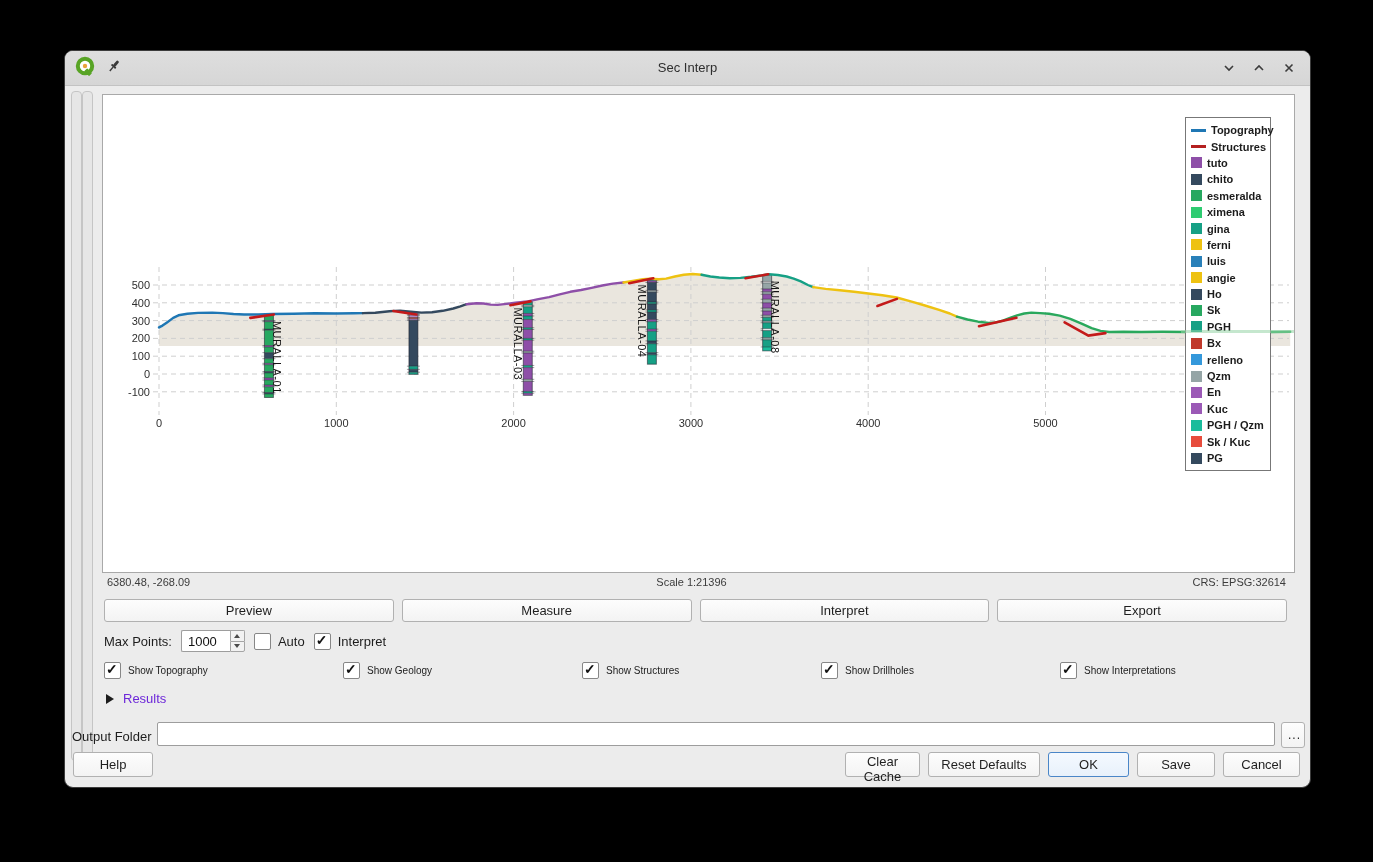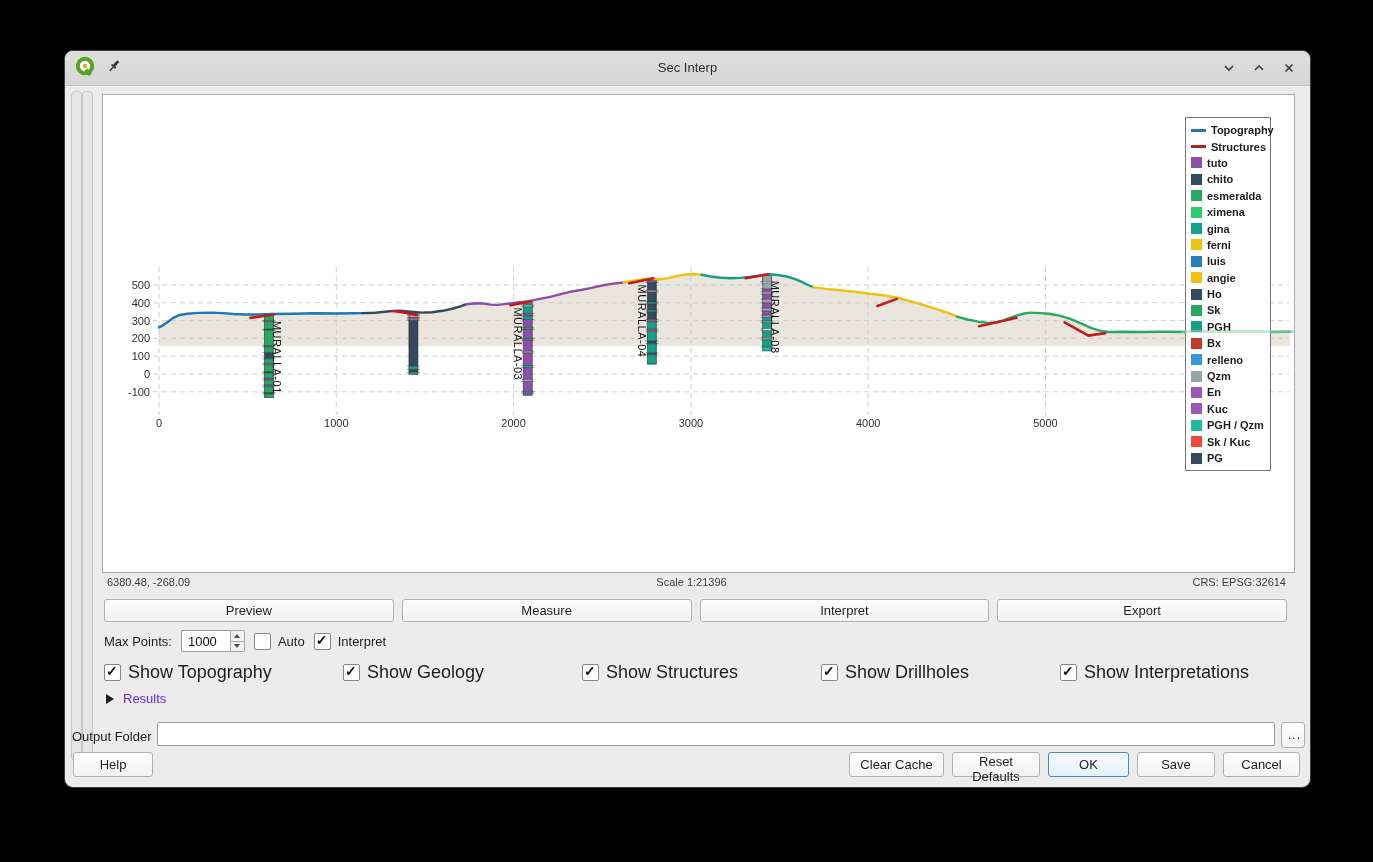--- a/index.html
+++ b/index.html
@@ -43,35 +43,35 @@
   .spin .btns{display:flex;flex-direction:column;width:15px;}
   .spin .sb{flex:1;border:1px solid #a5a5a5;background:#f2f2f2;display:flex;align-items:center;justify-content:center;cursor:pointer;}
   .spin .sb.up{border-bottom-width:0;border-radius:0 2px 0 0;}
   .spin .sb.dn{border-radius:0 0 2px 0;}
   .tri-up{width:0;height:0;border-left:3.5px solid transparent;border-right:3.5px solid transparent;border-bottom:4.5px solid #4a4a4a;}
   .tri-dn{width:0;height:0;border-left:3.5px solid transparent;border-right:3.5px solid transparent;border-top:4.5px solid #4a4a4a;}
   
   .cbwrap{display:flex;align-items:center;gap:7px;cursor:pointer;}
   .cb{position:relative;width:15px;height:15px;background:#fff;border:1px solid #878787;border-radius:2px;flex:none;}
   .cb.checked::after{content:"\2713";position:absolute;left:1px;top:-2px;font-size:14px;font-weight:bold;color:#121212;}
-  .showrow{position:absolute;left:39px;top:611px;width:1183px;height:20px;font-size:18px;color:#1d1d1d;}
+  .showrow{position:absolute;left:39px;top:611px;width:1183px;height:20px;font-size:10px;color:#1d1d1d;}
   .showrow .cbwrap{position:absolute;top:0;}
   
   .results{position:absolute;left:41px;top:640px;display:flex;align-items:center;gap:9px;font-size:13px;color:#6d28d9;cursor:pointer;}
   .arrow-r{width:0;height:0;border-top:5px solid transparent;border-bottom:5px solid transparent;border-left:8px solid #1d1d1d;}
   
   .outlabel{position:absolute;left:7px;top:678px;font-size:13px;color:#1d1d1d;}
   .outinput{position:absolute;left:92px;top:671px;width:1118px;height:24px;border:1px solid #9d9d9d;border-radius:2px;
             background:#fff;font-size:13px;padding:0 6px;box-sizing:border-box;font-family:"Liberation Sans",sans-serif;}
   .browse{position:absolute;left:1216px;top:671px;width:24px;height:26px;font-size:12px;letter-spacing:1px;}
   
   .help{position:absolute;left:8px;top:701px;width:80px;height:25px;}
   .footer-right{position:absolute;right:10px;top:701px;display:flex;gap:8px;}
   .footer-right .btn{height:25px;}
-  .b-clear{width:95px;} .b-reset{width:88px;} .b-ok{width:81px;border:1px solid #4a86c8;background:linear-gradient(#f4f9ff,#e8f1fb);}
+  .b-clear{width:75px;} .b-reset{width:112px;} .b-ok{width:81px;border:1px solid #4a86c8;background:linear-gradient(#f4f9ff,#e8f1fb);}
   .b-save{width:78px;} .b-cancel{width:77px;}
 </style>
 </head>
 <body>
 
 <div class="stage">
   <div class="dialog">
 
     <div class="titlebar">
       <div class="tb-left">

